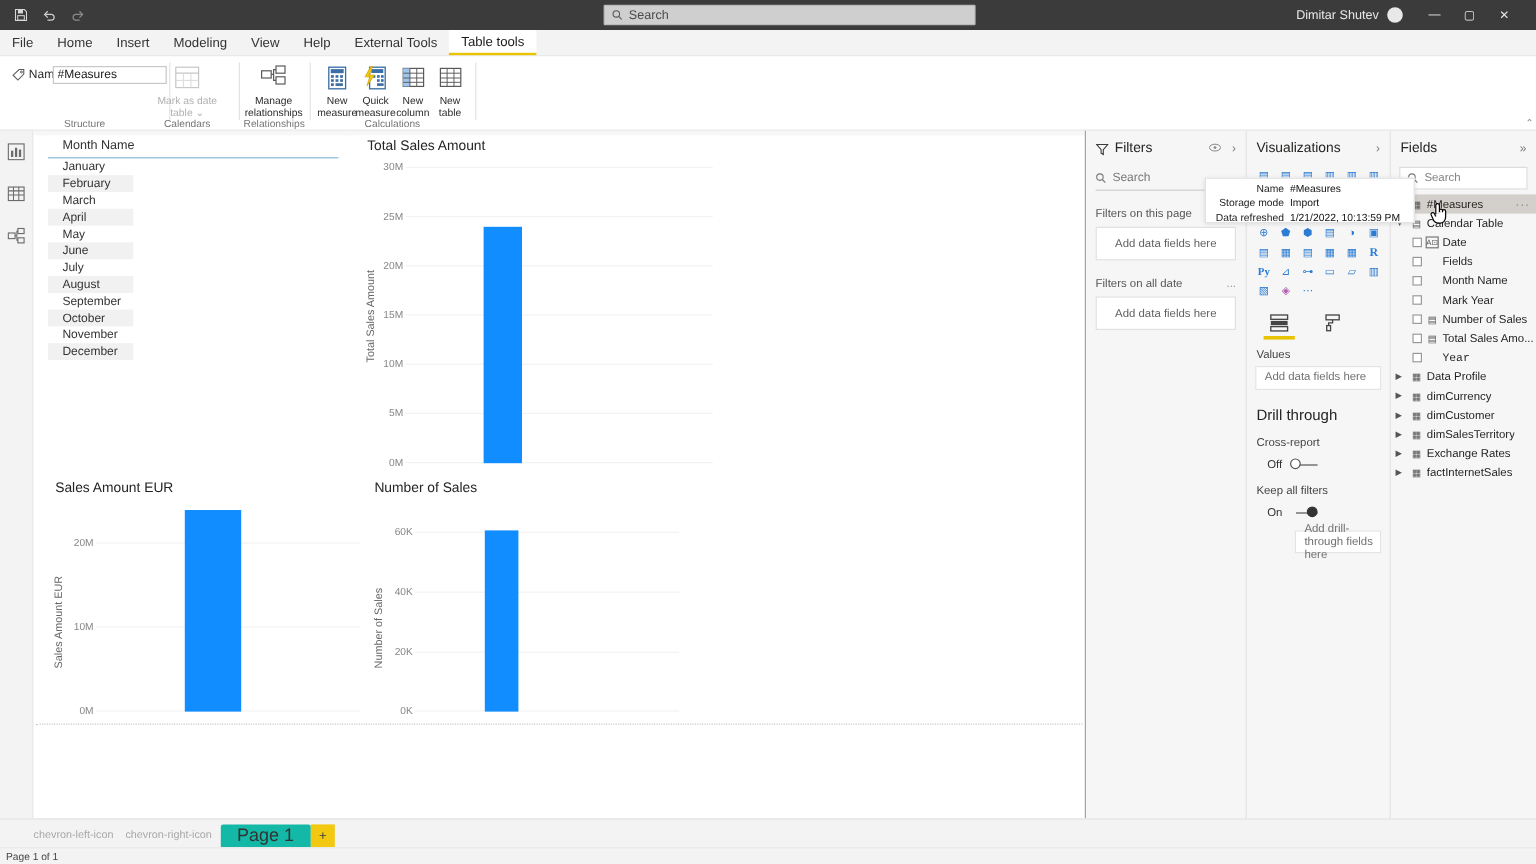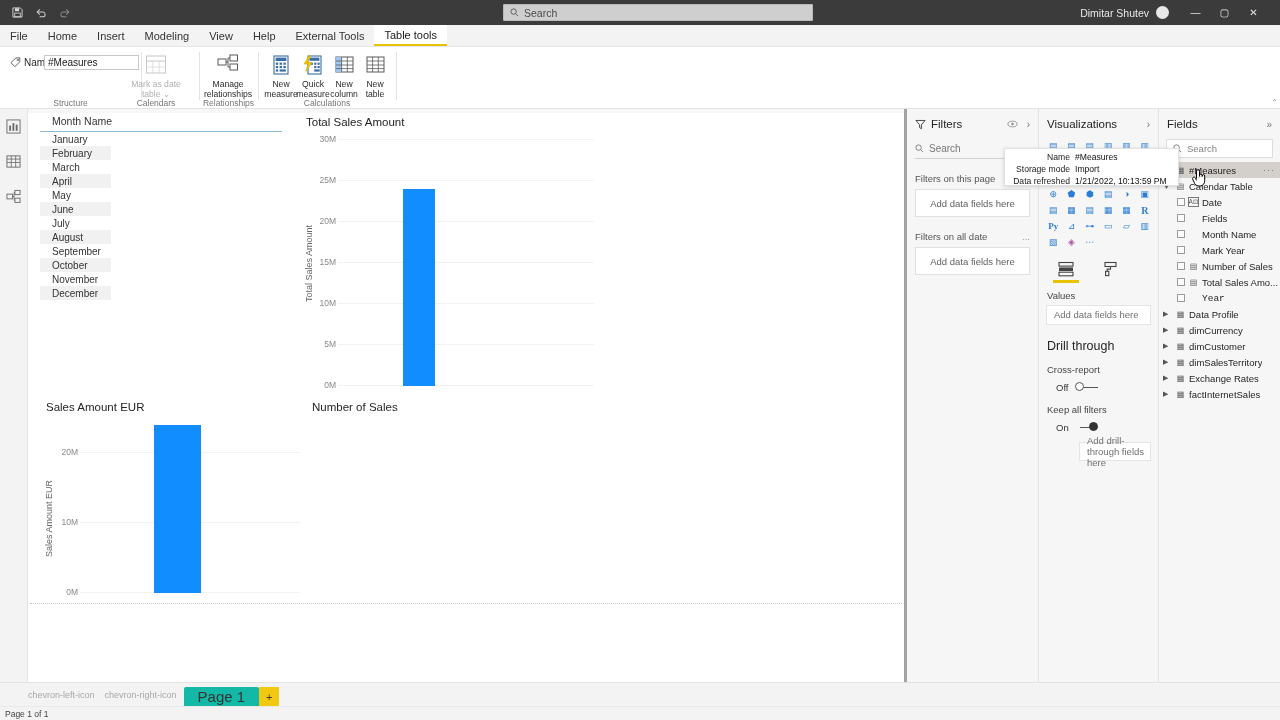--- a/index.html
+++ b/index.html
@@ -149,21 +149,21 @@
   .gridline { position: absolute; height: 1px; background: #f2f2f2; }
   .bar { position: absolute; background: #118DFF; }
 
   .chart1 { left: 270px; top: 0px; width: 300px; height: 288px; }
   .chart2 { left: 10px; top: 285px; width: 266px; height: 205px; }
   .chart3 { left: 276px; top: 285px; width: 266px; height: 205px; }
 
   
   .filters-pane {
     position: absolute; right: 242px; top: 109px; width: 134px; bottom: 38px;
-    background: #f6f6f6; border-left: 3px solid #a3a3a3;
+    background: #f6f6f6; border-left: 1px solid #a3a3a3;
   }
   .pane-header {
     display: flex; align-items: center; padding: 9px 6px 6px 8px; gap: 5px;
   }
   .pane-title { font-size: 11.5px; color: #252423; flex: 1; }
   .pane-icon-btn { color: #777; font-size: 10px; padding: 0 2px; }
   .pane-search {
     margin: 2px 8px 0 8px; height: 21px; border-bottom: 1px solid #d0d0d0;
     display: flex; align-items: center; gap: 5px; color: #777; font-size: 10px;
   }
@@ -544,20 +544,32 @@
           <div class="gridline" style="left:42px;right:4px;top:176px;"></div>
           <div class="tick-label" style="left:4px;top:31px;width:36px;">20M</div>
           <div class="tick-label" style="left:4px;top:101px;width:36px;">10M</div>
           <div class="tick-label" style="left:4px;top:171px;width:36px;">0M</div>
           <div class="bar" style="left:116px;width:47px;top:9px;height:168px;"></div>
         </div>
       </div>
 
       <div class="visual chart3">
         <div class="chart-title">Number of Sales</div>
+        <div class="chart-body">
+          <div class="y-axis-title" style="left:6px;top:52px;height:110px;width:11px;">Number of Sales</div>
+          <div class="gridline" style="left:42px;right:4px;top:27px;"></div>
+          <div class="gridline" style="left:42px;right:4px;top:77px;"></div>
+          <div class="gridline" style="left:42px;right:4px;top:127px;"></div>
+          <div class="gridline" style="left:42px;right:4px;top:176px;"></div>
+          <div class="tick-label" style="left:4px;top:22px;width:36px;">60K</div>
+          <div class="tick-label" style="left:4px;top:72px;width:36px;">40K</div>
+          <div class="tick-label" style="left:4px;top:122px;width:36px;">20K</div>
+          <div class="tick-label" style="left:4px;top:171px;width:36px;">0K</div>
+          <div class="bar" style="left:100px;width:28px;top:26px;height:151px;"></div>
+        </div>
       </div>
 
       <div class="page-divider"></div>
     </div>
   </div>
 
   <div class="filters-pane">
     <div class="pane-header">
       <svg width="11" height="11" viewBox="0 0 12 12">
           <path d="M1 1.6h10L7 6.3v4.3L5 9.4V6.3z" fill="none" stroke="#3b3b3b" stroke-width="1"></path>

